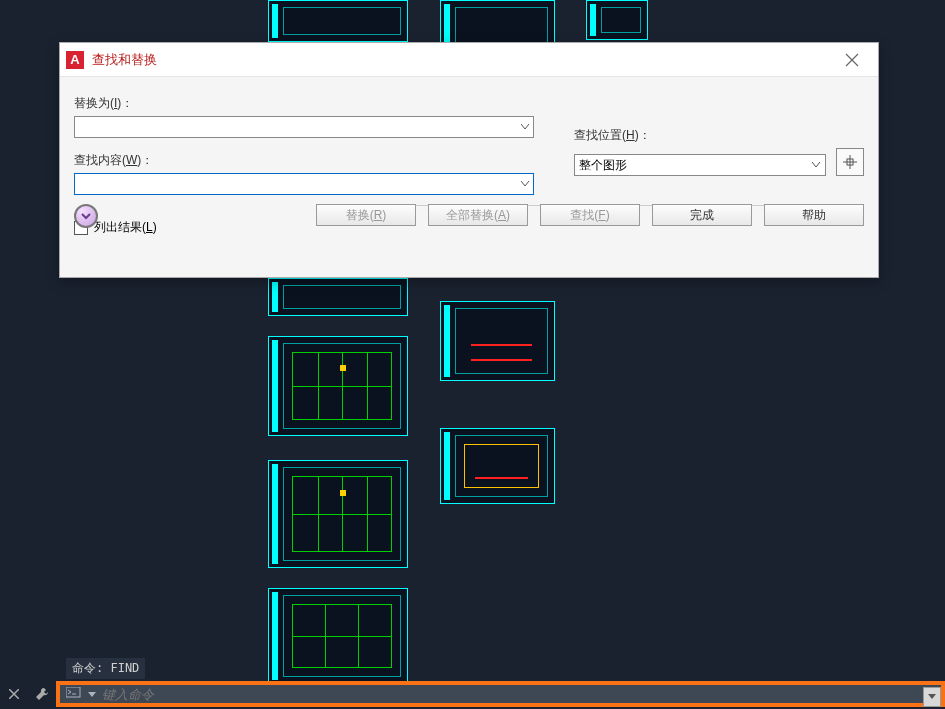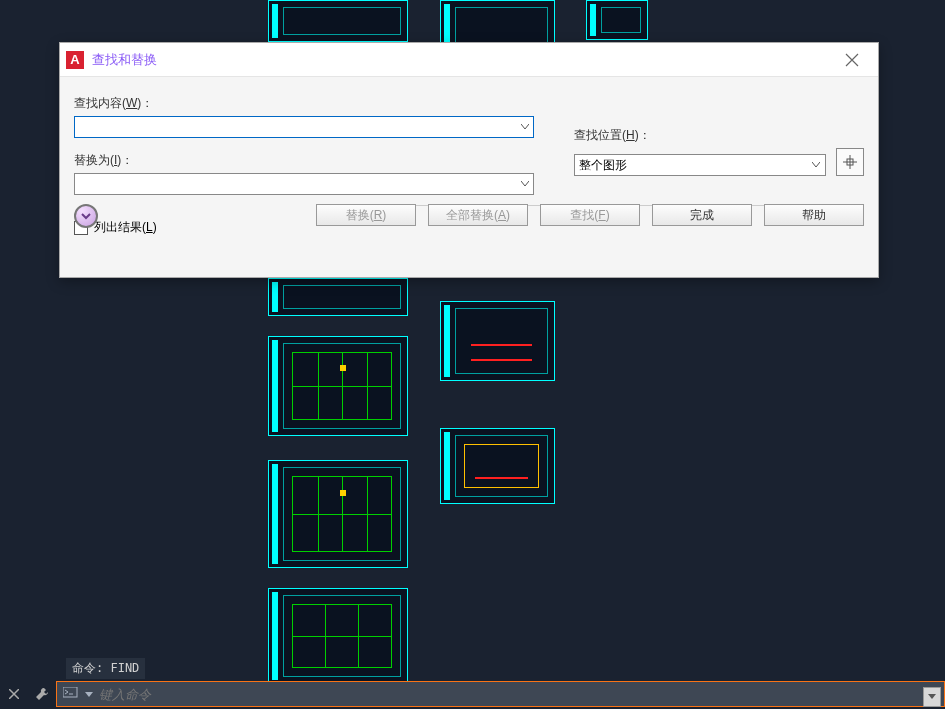--- a/index.html
+++ b/index.html
@@ -74,21 +74,21 @@
   width: 18px; height: 18px;
   background: #d92231;
   color: #fff;
   font-weight: bold;
   font-size: 13px;
   display: flex; align-items: center; justify-content: center;
   margin-right: 8px;
 }
 .titlebar .title {
   flex: 1;
-  color: #8b5cf6;
+  color: #b91c1c;
   font-size: 13px;
 }
 .close-btn {
   width: 40px; height: 28px;
   display: flex; align-items: center; justify-content: center;
   color: #666;
   cursor: pointer;
 }
 .close-btn svg { width: 14px; height: 14px; }
 .dialog-body {
@@ -220,21 +220,21 @@
 .cmd-wrench {
   width: 28px; height: 30px;
   display: flex; align-items: center; justify-content: center;
   color: #aaa;
   cursor: pointer;
 }
 .cmd-input-wrap {
   flex: 1;
   height: 26px;
   background: #3e4754;
-  border: 1px solid #f97316;
+  border: 4px solid #f97316;
   display: flex; align-items: center;
   padding: 0 6px;
   gap: 6px;
 }
 .cmd-icon {
   color: #a8b2c0;
 }
 .cmd-input-wrap input {
   flex: 1;
   background: transparent;
@@ -332,33 +332,33 @@
     <div class="close-btn">
       <svg viewBox="0 0 14 14">
           <path d="M1 1 L13 13 M13 1 L1 13" stroke="#666" stroke-width="1.2" fill="none"></path>
         </svg>
     </div>
   </div>
 
   <div class="dialog-body">
     <div class="left-col">
       <div class="field-row">
-        <div class="field-label">查找内容(<span class="underline">W</span>)：</div>
-        <div class="combo focused">
+        <div class="field-label">替换为(<span class="underline">I</span>)：</div>
+        <div class="combo">
           <input type="text" value="" style="">
           <div class="chev">
             <svg width="8" height="6" viewBox="0 0 8 6">
                 <path d="M0 0 L4 5 L8 0" fill="none" stroke="#555"></path>
               </svg>
           </div>
         </div>
       </div>
       <div class="field-row">
-        <div class="field-label">替换为(<span class="underline">I</span>)：</div>
-        <div class="combo">
+        <div class="field-label">查找内容(<span class="underline">W</span>)：</div>
+        <div class="combo focused">
           <input type="text" value="" style="">
           <div class="chev">
             <svg width="8" height="6" viewBox="0 0 8 6">
                 <path d="M0 0 L4 5 L8 0" fill="none" stroke="#555"></path>
               </svg>
           </div>
         </div>
       </div>
       <div class="checkbox-row">
         <div class="cb"></div>

